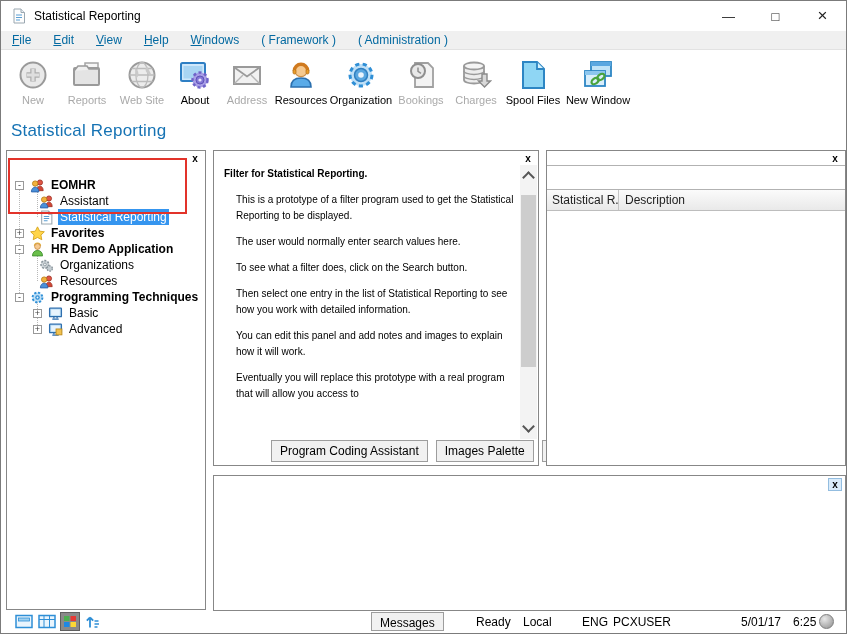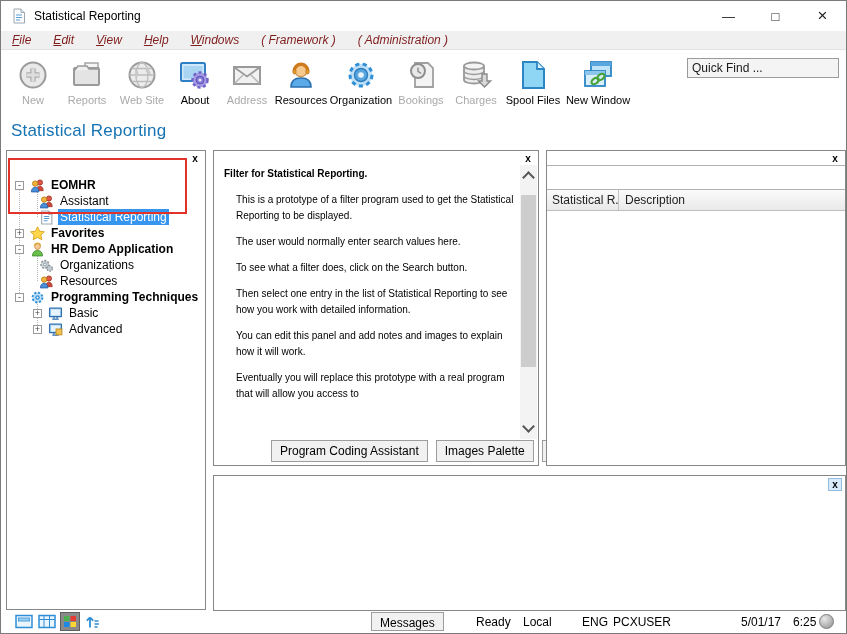--- a/index.html
+++ b/index.html
@@ -10,21 +10,21 @@
   .titlebar { position: absolute; left: 0; top: 0; width: 845px; height: 30px; background: #fff; display: flex; align-items: center; }
   .titlebar .appicon { margin-left: 10px; width: 16px; height: 16px; }
   .titlebar .title { margin-left: 7px; font-size: 12px; color: #000; }
   .win-controls { position: absolute; right: 0; top: 0; height: 30px; display: flex; }
   .win-btn { width: 47px; height: 30px; display: flex; align-items: center; justify-content: center; font-size: 12px; color: #222; cursor: default; }
   .win-btn.min { font-size: 13px; }
   .win-btn.max { font-size: 13px; }
   .win-btn.close { font-size: 17px; }
 
   
-  .menubar { position: absolute; left: 0; top: 30px; width: 845px; height: 19px; background: #f0f0f0; border-bottom: 1px solid #e2e2e2; display: flex; align-items: center; font-size: 12px; color: #7f1d1d; font-style: italic; }
+  .menubar { position: absolute; left: 0; top: 30px; width: 845px; height: 19px; background: #f0f0f0; border-bottom: 1px solid #e2e2e2; display: flex; align-items: center; font-size: 12px; color: #0369a1; }
   .menu-item { padding: 3px 11px; white-space: nowrap; }
   .menu-item.ak::first-letter { text-decoration: underline; }
 
   
   .toolbar { position: absolute; left: 0; top: 51px; width: 845px; height: 64px; background: #fff; display: flex; padding-left: 6px; }
   .tool-item { display: flex; flex-direction: column; align-items: center; padding-top: 7px; }
   .tool-item .ticon { width: 32px; height: 32px; }
   .tool-item .tlabel { margin-top: 3px; font-size: 11px; color: #000; white-space: nowrap; }
   .tool-item.disabled .tlabel { color: #a9a9a9; }
   .tool-item:nth-child(1){width:52px}.tool-item:nth-child(2){width:56px}.tool-item:nth-child(3){width:54px}
@@ -211,21 +211,20 @@
         <rect x="3" y="12" width="20" height="15" fill="#d9eefb" stroke="#2d86c4" stroke-width="1.8"></rect>
         <rect x="3" y="12" width="20" height="4" fill="#8cc6ee"></rect>
         <g transform="rotate(-35 16 20)">
           <ellipse cx="12.5" cy="20" rx="4" ry="2.6" fill="none" stroke="#49a33c" stroke-width="2.2"></ellipse>
           <ellipse cx="19.5" cy="20" rx="4" ry="2.6" fill="none" stroke="#49a33c" stroke-width="2.2"></ellipse>
         </g>
       </svg>
       <span class="tlabel">New Window</span>
     </div>
   </div>
-  <input class="quickfind" value="Quick Find ..." style="">
 
   <div class="page-heading">Statistical Reporting</div>
 
   <div class="panel tree-panel">
     <div class="panel-close">x</div>
     <div class="tree">
       <div class="guide" style="left:12px; top:22px; height:112px;"></div>
       <div class="guide" style="left:30px; top:22px; height:32px;"></div>
       <div class="guide" style="left:30px; top:86px; height:32px;"></div>
       <div class="guide" style="left:30px; top:134px; height:32px;"></div>

